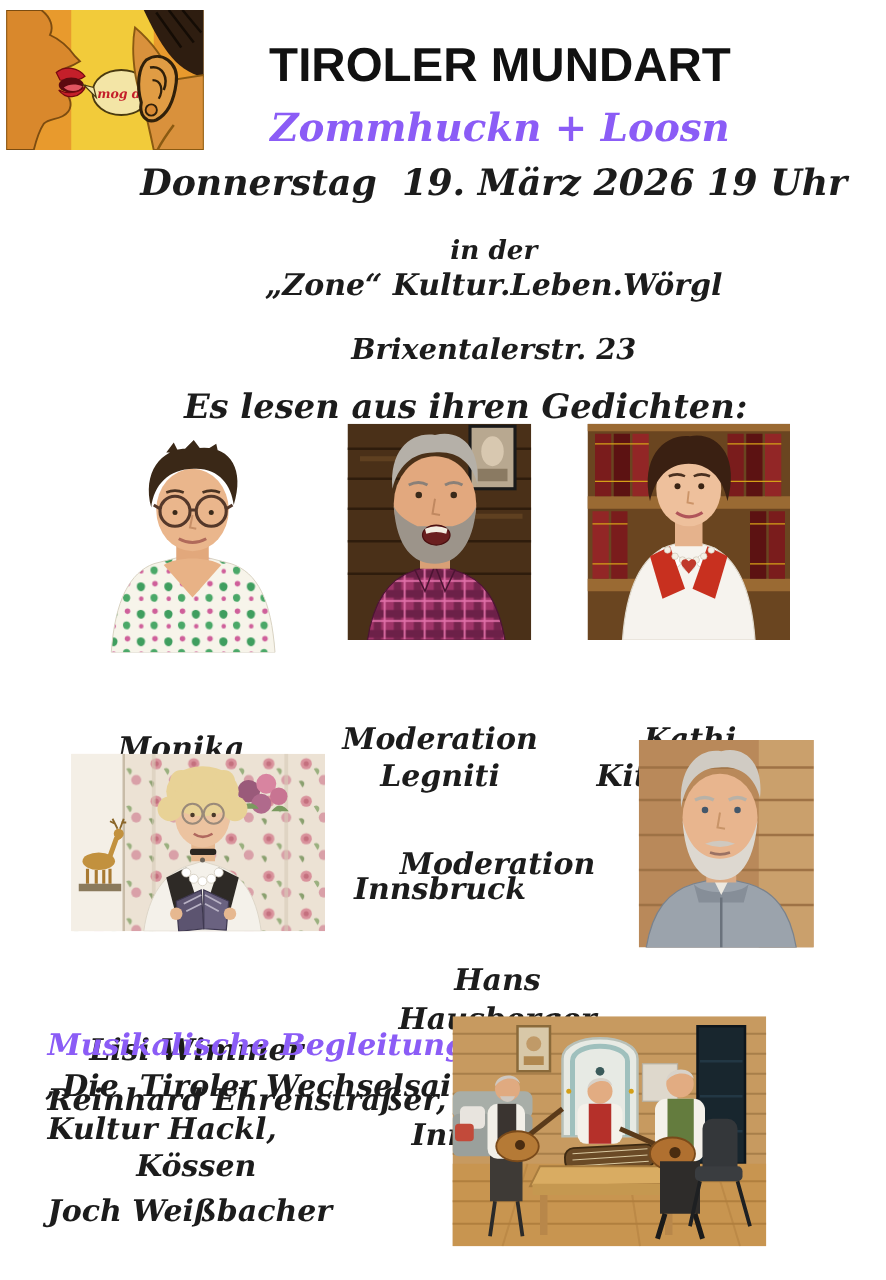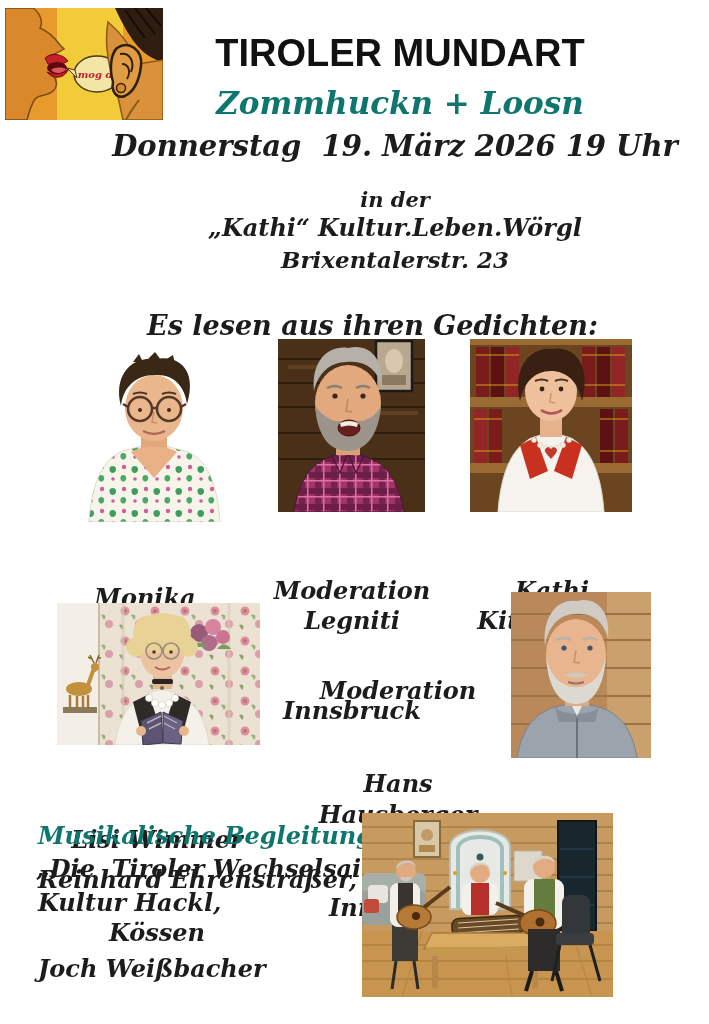--- a/index.html
+++ b/index.html
@@ -12,23 +12,23 @@
   .ctr{text-align:center;}
   .script{
     font-family:"DejaVu Serif", serif;
     font-style:italic;font-weight:700;
     white-space:pre-wrap;line-height:1.15;
   }
   .title{
     font-family:"Liberation Sans", sans-serif;
     font-weight:700;font-size:38px;letter-spacing:0px;color:#111111;
   }
-  .red{color:#0f766e;}
+  .red{color:#8b5cf6;}
   .sz31{font-size:31px;} .sz29{font-size:29px;} .sz27{font-size:27px;}
-  .sz24{font-size:24px;} .sz23{font-size:23px;} .sz21{font-size:21px;}
+  .sz24{font-size:24px;} .sz23{font-size:23px;margin-top:20px;} .sz21{font-size:21px;}
   .lh30{line-height:30px;} .lh31{line-height:31px;}
   svg{display:block;}
 </style>
 </head>
 <body>
 
 <div class="poster">
 
   <svg class="abs" style="left:5px;top:8px" width="158" height="112" viewBox="0 0 158 112" aria-hidden="true">
     <rect width="158" height="112" fill="#e89a2d"></rect>
@@ -61,21 +61,21 @@
     <path d="M134,92 C128,100 124,106 121,112" fill="none" stroke="#8a5a12" stroke-width="2"></path>
   </svg>
 
   <div class="abs ctr title" style="left:100px;top:32px;width:600px">TIROLER MUNDART</div>
 
   <div class="abs ctr script red sz31" style="left:100px;top:86px;width:600px">Zommhuckn + Loosn</div>
 
   <div class="abs ctr script sz29" style="left:90px;top:130px;width:610px">Donnerstag  19. März 2026 19 Uhr</div>
 
   <div class="abs ctr script sz21" style="left:95px;top:188px;width:600px">in der</div>
-  <div class="abs ctr script sz24" style="left:95px;top:214px;width:600px">„Kathi“ Kultur.Leben.Wörgl</div>
+  <div class="abs ctr script sz24" style="left:95px;top:214px;width:600px">„Zone“ Kultur.Leben.Wörgl</div>
   <div class="abs ctr script sz23" style="left:95px;top:247px;width:600px">Brixentalerstr. 23</div>
 
   <div class="abs ctr script sz27" style="left:60px;top:310px;width:625px">Es lesen aus ihren Gedichten:</div>
 
   <svg class="abs" style="left:63px;top:352px" width="182" height="170" viewBox="0 0 182 170" aria-hidden="true">
     <defs>
       <pattern id="floral" width="22" height="22" patternUnits="userSpaceOnUse">
         <rect width="22" height="22" fill="#f7f4ea"></rect>
         <path d="M3,5 C7,2 11,6 8,10 C5,13 1,9 3,5 Z" fill="#3f9e5f"></path>
         <path d="M14,14 C18,11 21,16 18,19 C15,21 12,17 14,14 Z" fill="#4aa868"></path>

